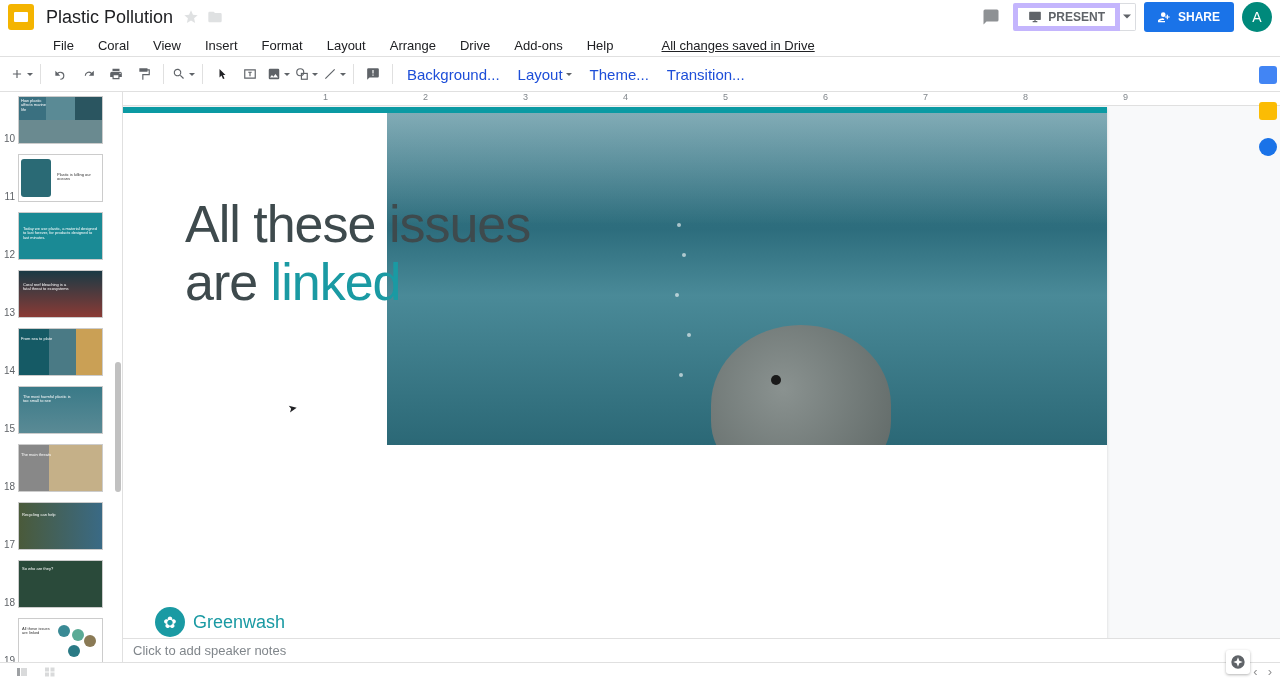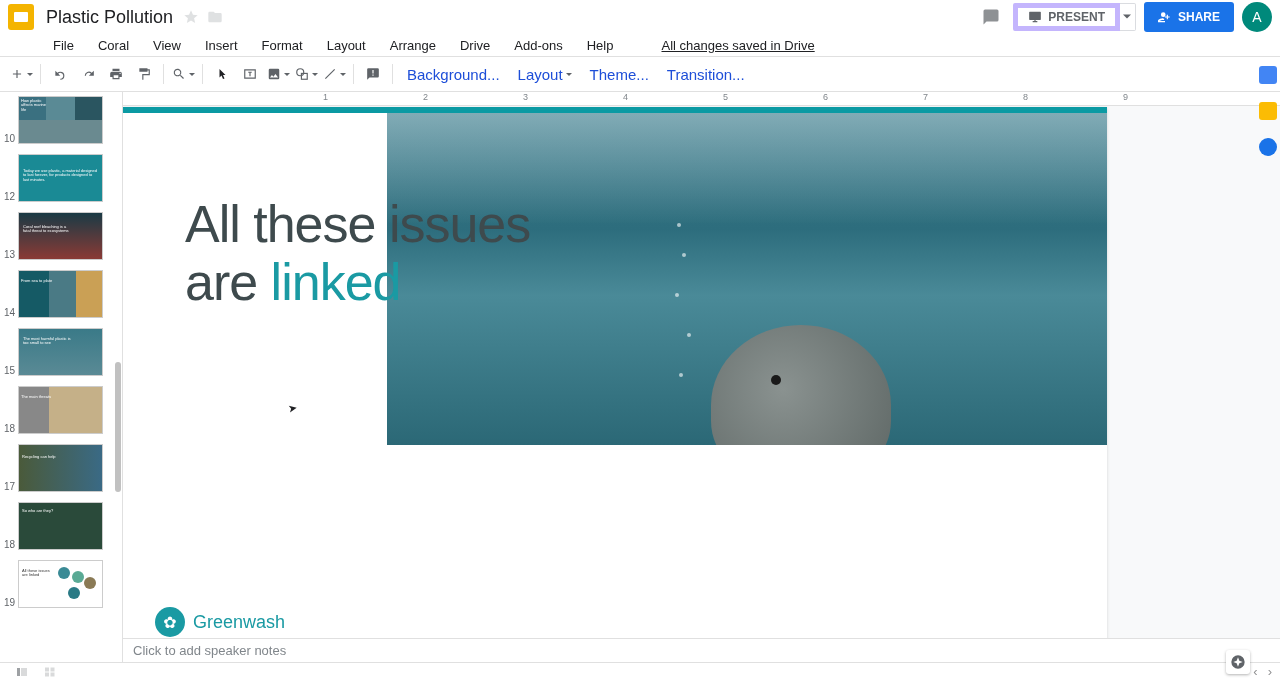--- a/index.html
+++ b/index.html
@@ -227,20 +227,27 @@
         <div class="mini-img" style="left:0;top:0;width:33%;height:50%;background:#3a7080;"></div>
         <div class="mini-img" style="left:33%;top:0;width:34%;height:50%;background:#5a8a95;"></div>
         <div class="mini-img" style="left:67%;top:0;width:33%;height:50%;background:#2a5560;"></div>
         <div class="mini-img" style="left:0;top:50%;width:100%;height:50%;background:#6a8a90;"></div>
         <div class="mini-white" style="left:2px;top:2px;width:30px;height:12px;background:transparent;">
             <span class="mini-text mini-text-w">How plastic affects marine life</span>
           </div>
       </div>
       </div>
 
+    <div class="thumb-row">
+        <div class="thumb-num">11</div>
+      <div class="thumb" style="background:#fff;">
+        <div class="mini-img" style="left:2px;top:4px;width:30px;height:38px;border-radius:3px;background:#2a6a75;"></div>
+        <div class="mini-text" style="left:38px;top:18px;">Plastic is killing our oceans</div>
+      </div>
+      </div>
 
     <div class="thumb-row">
         <div class="thumb-num">12</div>
       <div class="thumb" style="background:#1a8a95;">
         <div class="mini-text mini-text-w" style="left:4px;top:14px;width:75px;">Today we use plastic, a material designed to last forever, for products designed to last minutes.</div>
       </div>
       </div>
 
     <div class="thumb-row">
         <div class="thumb-num">13</div>

